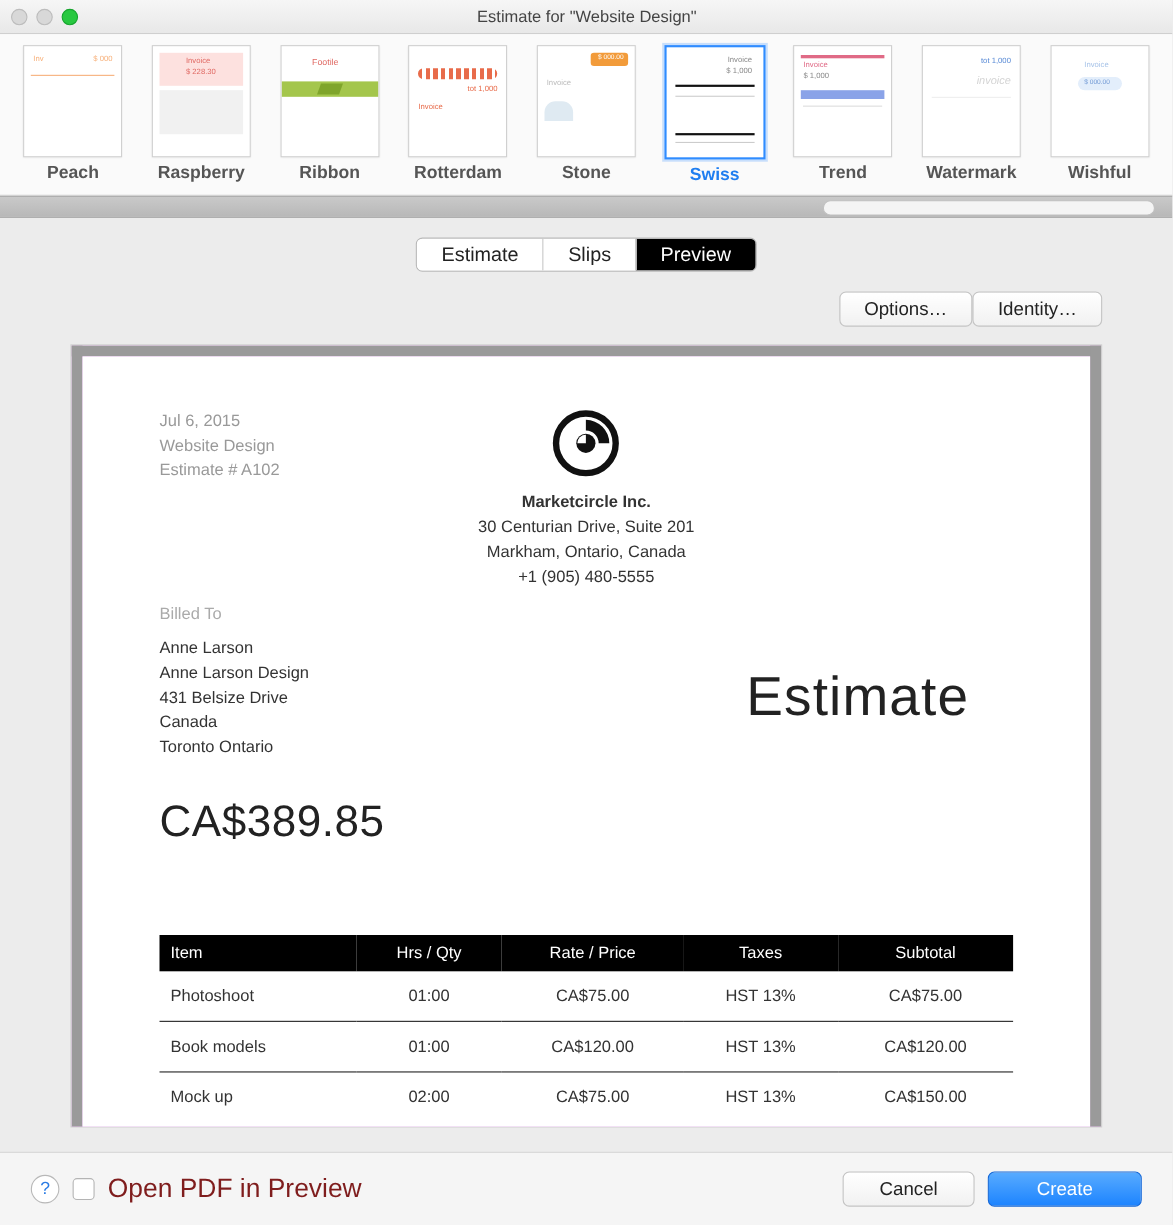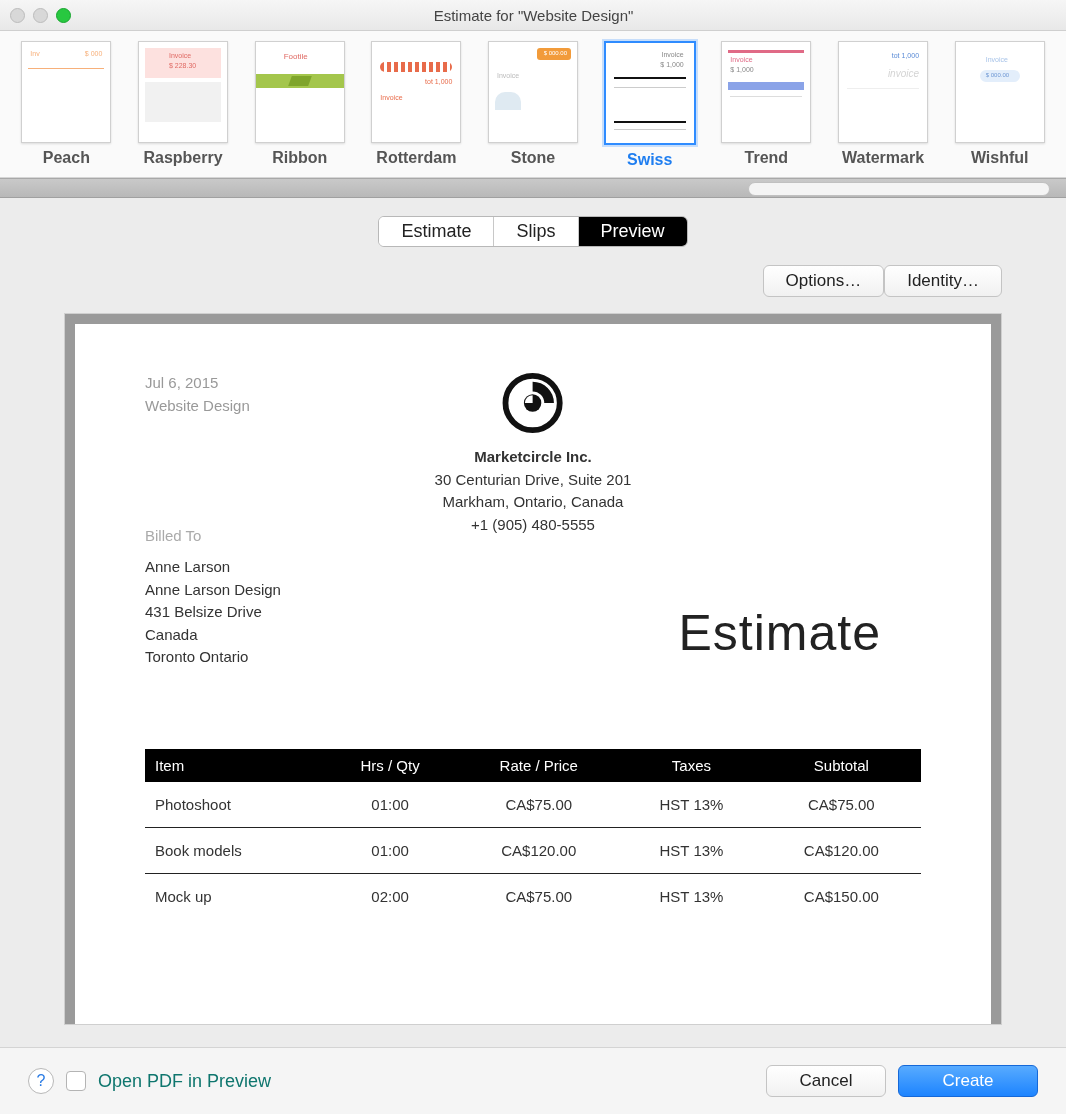--- a/index.html
+++ b/index.html
@@ -50,21 +50,21 @@
   .paper table{width:100%;border-collapse:collapse;margin-top:80px;font-size:15px;}
   .paper thead th{background:#000;color:#fff;font-weight:400;text-align:left;padding:8px 10px;}
   .paper thead th:nth-child(2),.paper thead th:nth-child(3),.paper thead th:nth-child(4),.paper thead th:nth-child(5){text-align:center;}
   .paper tbody td{padding:14px 10px;border-bottom:1px solid #222;color:#333;}
   .paper tbody td:nth-child(2),.paper tbody td:nth-child(3),.paper tbody td:nth-child(4),.paper tbody td:nth-child(5){text-align:center;}
   .paper tbody tr:last-child td{border-bottom:none;}
   
   .bottombar{position:absolute;left:0;right:0;bottom:0;height:66px;background:#f5f5f5;border-top:1px solid #d4d4d4;display:flex;align-items:center;padding:0 28px;gap:12px;}
   .help{width:24px;height:24px;border-radius:50%;border:1px solid #b8b8b8;background:#fff;color:#2a7be4;font-size:16px;display:flex;align-items:center;justify-content:center;cursor:pointer;}
   .chk{width:18px;height:18px;border:1px solid #b4b4b4;border-radius:4px;background:#fff;cursor:pointer;}
-  .chk-label{font-size:18px;color:#0f766e;}
+  .chk-label{font-size:24px;color:#7f1d1d;}
   .spacer{flex:1;}
 </style>
 </head>
 <body>
 
 <div class="window">
 
   <div class="titlebar">
     <div class="traffic-lights">
       <div class="tl tl-close"></div>
@@ -174,20 +174,21 @@
     <button class="mac-btn">Identity…</button>
   </div>
 
   <div class="preview-outer">
     <div class="paper-shell">
       <div class="paper">
 
         <div class="meta">
           <div>Jul 6, 2015</div>
           <div>Website Design</div>
+          <div>Estimate # A102</div>
         </div>
 
         <div class="company">
           <div class="logo">
             <svg viewBox="0 0 64 64" width="62" height="62">
               <circle cx="32" cy="32" r="28" fill="none" stroke="#111" stroke-width="6"></circle>
               <path d="M32 10 A22 22 0 0 1 54 32 L44 32 A12 12 0 0 0 32 20 Z" fill="#111"></path>
               <circle cx="32" cy="32" r="9" fill="#111"></circle>
               <path d="M32 24 A8 8 0 0 0 24 32 L32 32 Z" fill="#fff"></path>
             </svg>
@@ -204,20 +205,21 @@
             <div>Anne Larson</div>
             <div>Anne Larson Design</div>
             <div>431 Belsize Drive</div>
             <div>Canada</div>
             <div>Toronto Ontario</div>
           </div>
         </div>
 
         <div class="doc-title">Estimate</div>
 
+        <div class="total">CA$389.85</div>
 
         <table>
           <thead>
             <tr>
               <th>Item</th>
               <th>Hrs / Qty</th>
               <th>Rate / Price</th>
               <th>Taxes</th>
               <th>Subtotal</th>
             </tr>

